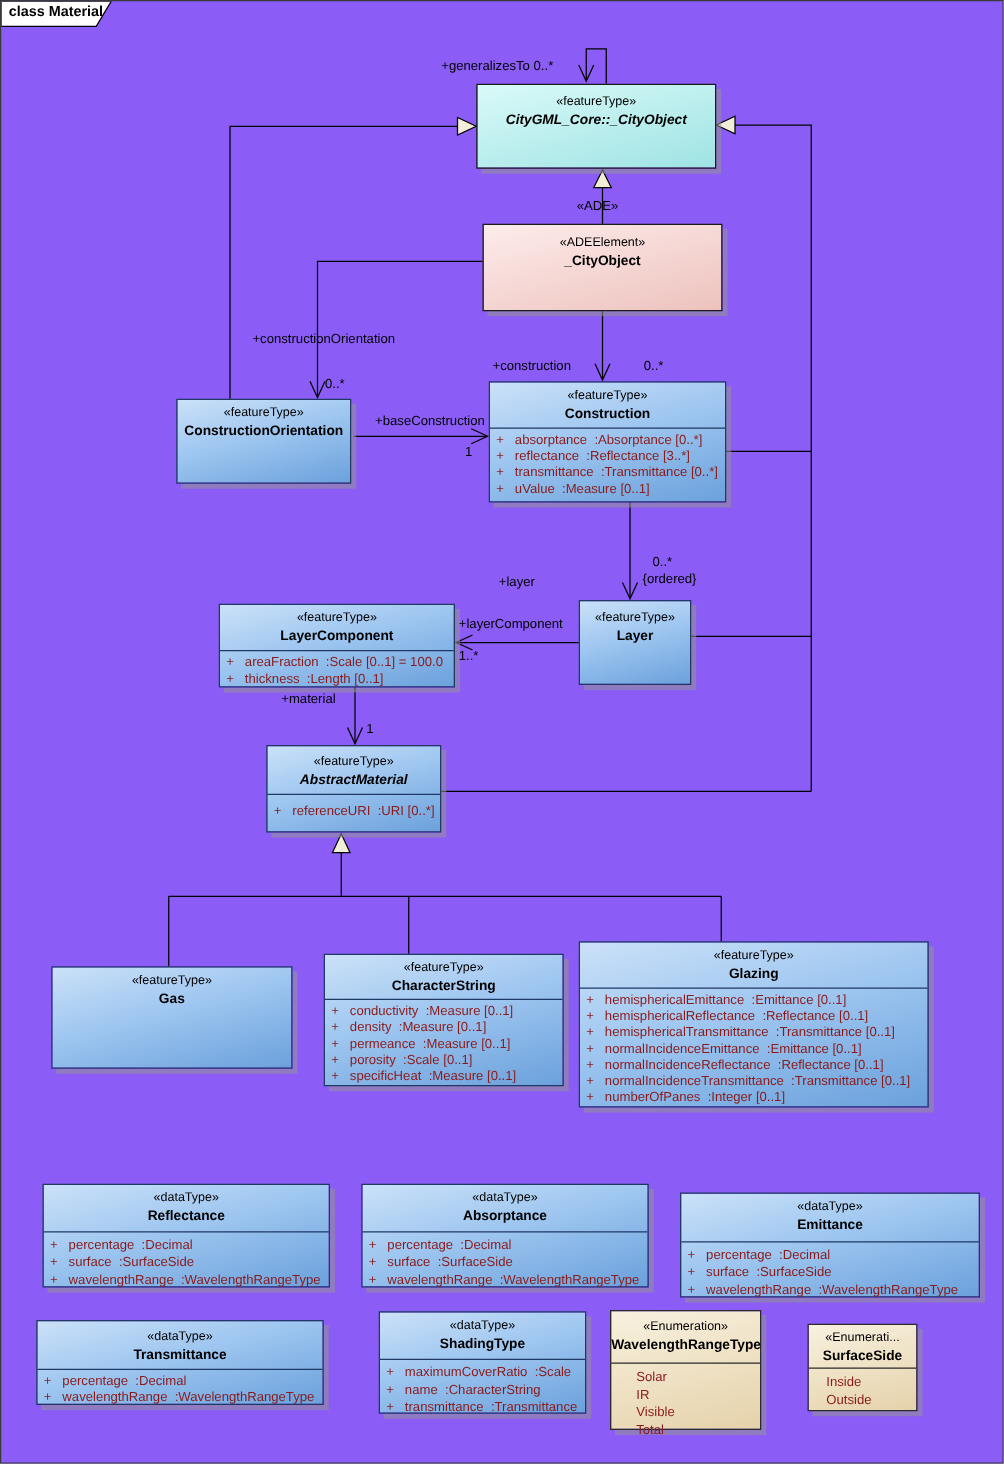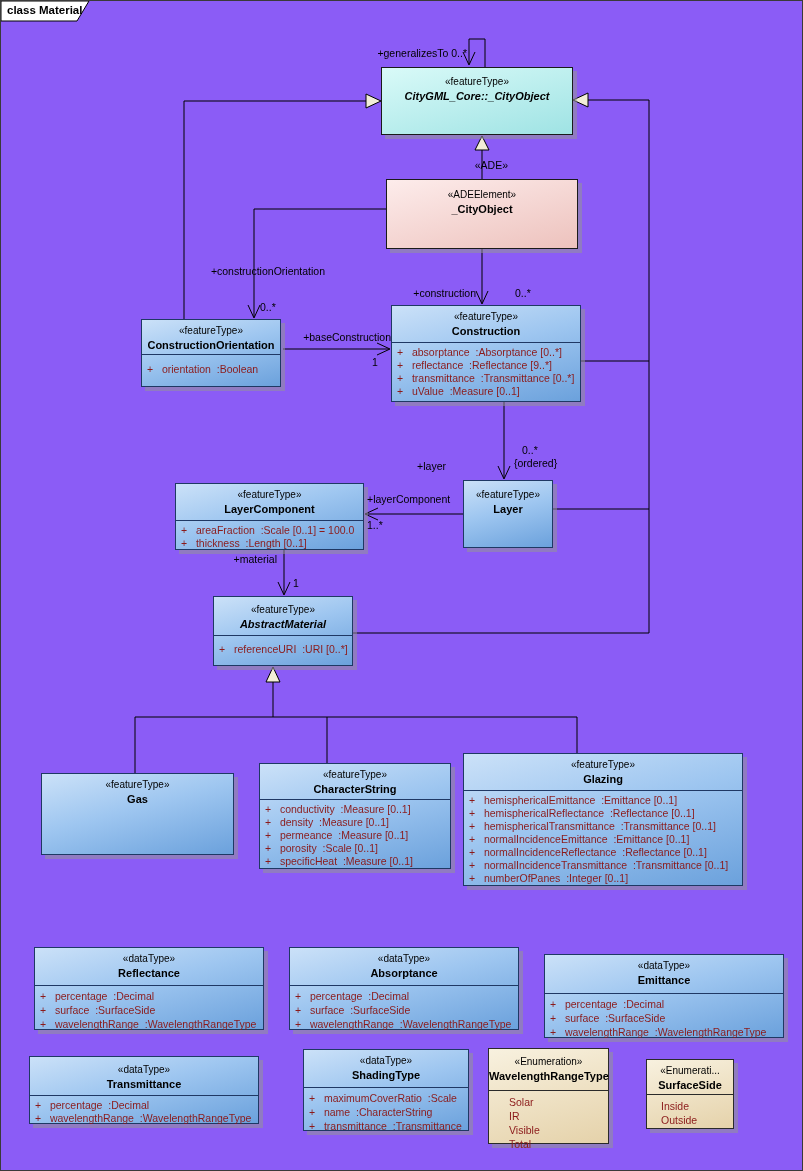--- a/index.html
+++ b/index.html
@@ -23,22 +23,22 @@
   .cls.enum{background:linear-gradient(165deg,var(--enum-top) 0%,var(--enum-bot) 100%);border-color:#2a2a2a;}
   .hd{ text-align:center;padding-top:4px;box-sizing:border-box;}
   .st{font-size:10px;color:#000;line-height:14px;white-space:nowrap;}
   .nm{font-size:11px;font-weight:bold;color:#000;line-height:15px;white-space:nowrap;}
   .nm.it{font-style:italic;}
   .attrs{border-top:1px solid var(--border);padding:3px 2px 2px 5px;box-sizing:border-box;}
   .attr{font-size:10.5px;line-height:13px;color:var(--attr-color);white-space:pre;}
   .lits{border-top:1px solid #2a2a2a;padding:4px 2px 2px 20px;box-sizing:border-box;}
   .lit{font-size:10.5px;line-height:14px;color:var(--attr-color);white-space:pre;}
   .clabel{position:absolute;font-size:10.5px;color:#000;white-space:nowrap;}
-  .r{text-align:right;}
-  .c{text-align:right;}
+  .r{}
+  .c{text-align:center;}
 </style>
 </head>
 <body>
 
 <div id="canvas">
 
   <svg id="connectors" xmlns="http://www.w3.org/2000/svg" width="803" height="1171">
 
     <path d="M0,20 L0,0 L88,0 L76,20 Z" fill="#ffffff" stroke="#000000"></path>
 
@@ -112,33 +112,30 @@
       <div class="st">«ADEElement»</div>
       <div class="nm">_CityObject</div>
     </div>
   </div>
 
   <div class="cls feat" style="left:140px;top:318px;width:140px;height:68px;">
     <div class="hd" style="height:34px;">
       <div class="st">«featureType»</div>
       <div class="nm">ConstructionOrientation</div>
     </div>
-    <div class="attrs" style="height:34px;padding-top:8px;">
-      <div class="attr">+   orientation  :Boolean</div>
-    </div>
   </div>
 
   <div class="cls feat" style="left:390px;top:304px;width:190px;height:97px;">
     <div class="hd" style="height:36px;">
       <div class="st">«featureType»</div>
       <div class="nm">Construction</div>
     </div>
     <div class="attrs">
       <div class="attr">+   absorptance  :Absorptance [0..*]</div>
-      <div class="attr">+   reflectance  :Reflectance [9..*]</div>
+      <div class="attr">+   reflectance  :Reflectance [3..*]</div>
       <div class="attr">+   transmittance  :Transmittance [0..*]</div>
       <div class="attr">+   uValue  :Measure [0..1]</div>
     </div>
   </div>
 
   <div class="cls feat" style="left:462px;top:479px;width:90px;height:68px;">
     <div class="hd" style="padding-top:7px;">
       <div class="st">«featureType»</div>
       <div class="nm">Layer</div>
     </div>

